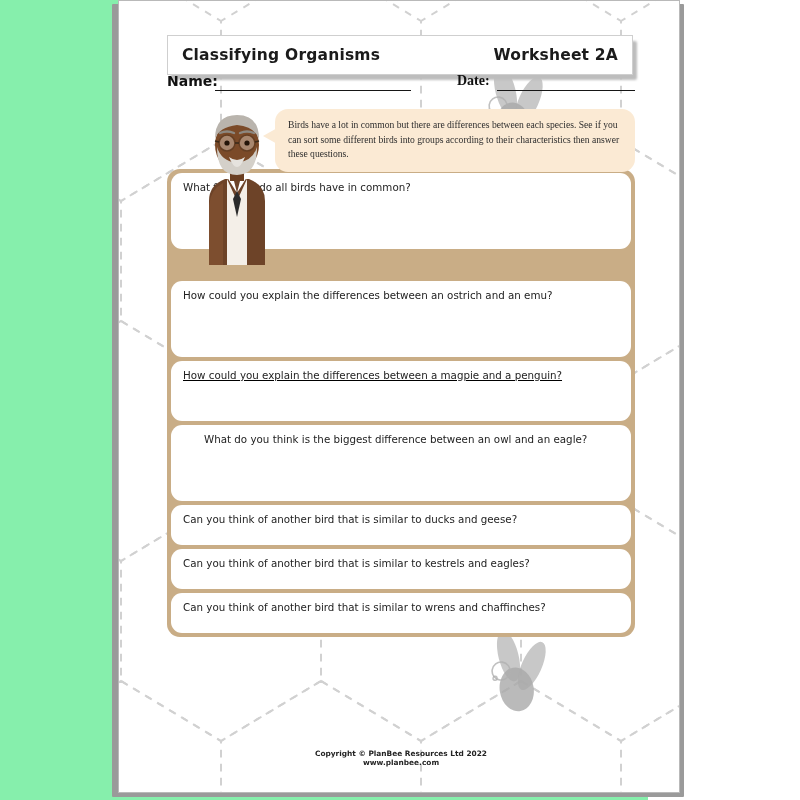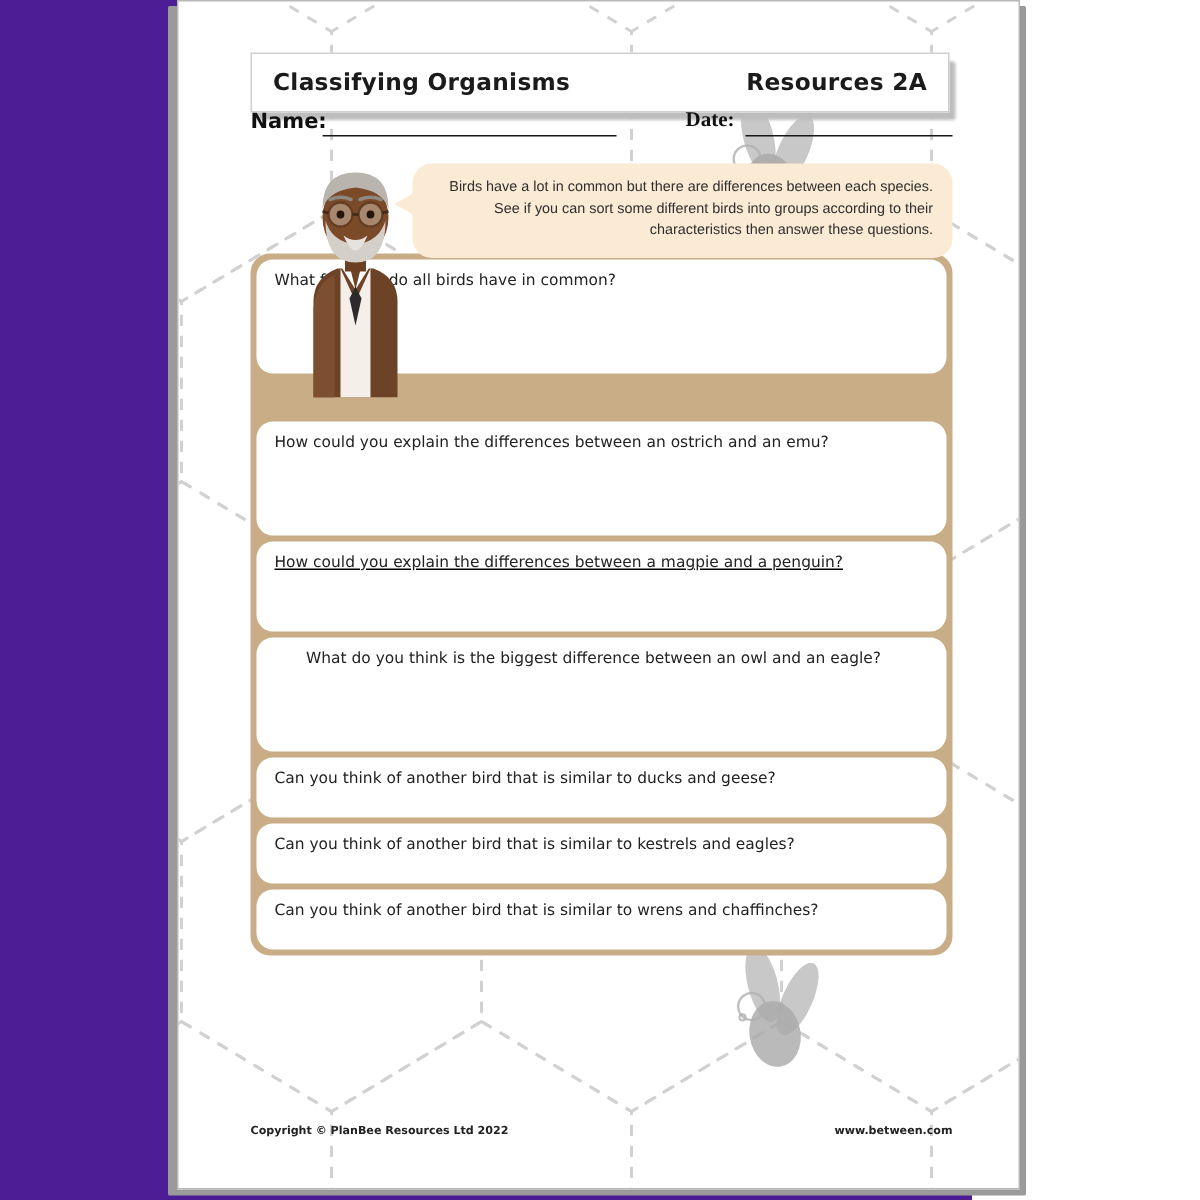--- a/index.html
+++ b/index.html
@@ -7,21 +7,21 @@
     margin: 0; padding: 0;
     width: 800px; height: 800px;
     background: #ffffff;
     font-family: "Liberation Sans", sans-serif;
     overflow: hidden;
   }
 
   #stage {
     position: relative;
     width: 648px; height: 800px;
-    background: #4c1d95;
+    background: #86efac;
   }
 
   
   .page-shadow {
     position: absolute;
     left: 112px; top: 4px;
     width: 572px; height: 793px;
     background: #9a9a9a;
     border-radius: 1px;
   }
@@ -112,25 +112,25 @@
   .bubble {
     position: absolute;
     left: 110px; top: 108px;
     width: 360px;
     background: #fbead4;
     border-radius: 13px;
     padding: 9px 13px 10px 13px;
     z-index: 5;
   }
   .bubble-text {
-    font-family: Liberation Sans, sans-serif;
+    font-family: Liberation Serif, serif;
     font-size: 9.6px;
     line-height: 1.52;
     color: #2e2e2e;
-    text-align: right;
+    text-align: left;
   }
   .bubble-tail {
     position: absolute;
     left: 98px; top: 126px;
     width: 0; height: 0;
     border-top: 9px solid transparent;
     border-bottom: 9px solid transparent;
     border-right: 16px solid #fbead4;
     z-index: 5;
   }
@@ -162,20 +162,21 @@
   }
 
   
   .footer {
     position: absolute;
     left: 2px; top: 748px;
     width: 468px;
     display: flex;
     justify-content: space-between;
     align-items: center;
+    flex-direction: column;
   }
   .footer-text {
     font-family: "DejaVu Sans", sans-serif;
     font-weight: 700;
     font-size: 7.4px;
     color: #232323;
   }
 </style>
 </head>
 <body>
@@ -234,21 +235,21 @@
       <g opacity="0.45">
         <use href="#bee" x="468" y="172" transform="rotate(4 468 172) scale(0.42) translate(640,240)"></use>
       </g>
     </svg>
 
     <div class="content">
 
       <div class="titlebar-shadow"></div>
       <div class="titlebar">
         <span class="title-main">Classifying Organisms</span>
-        <span class="title-right">Resources 2A</span>
+        <span class="title-right">Worksheet 2A</span>
       </div>
 
       <div class="namedate">
         <span class="nd-label" style="left:0px; top:2px;">Name:</span>
         <div class="nd-line" style="left:48px; top:19px; width:196px;"></div>
         <span class="nd-label" style="left:290px; top:2px;font-family:Liberation Serif, serif;">Date:</span>
         <div class="nd-line" style="left:330px; top:19px; width:138px;"></div>
       </div>
 
       <svg class="teacher" viewBox="0 0 84 160">
@@ -319,18 +320,18 @@
         </div>
 
         <div class="qbox" style="height:40px;">
           <div class="qtext">Can you think of another bird that is similar to wrens and chaffinches?</div>
         </div>
 
       </div>
 
       <div class="footer">
         <span class="footer-text">Copyright © PlanBee Resources Ltd 2022</span>
-        <span class="footer-text">www.between.com</span>
+        <span class="footer-text">www.planbee.com</span>
       </div>
 
     </div>
   </div>
 </div>
 
 </body></html>

